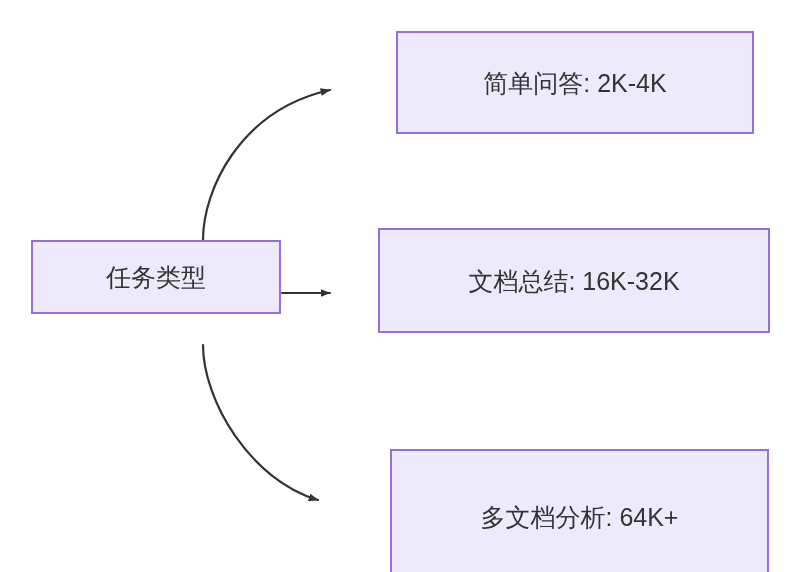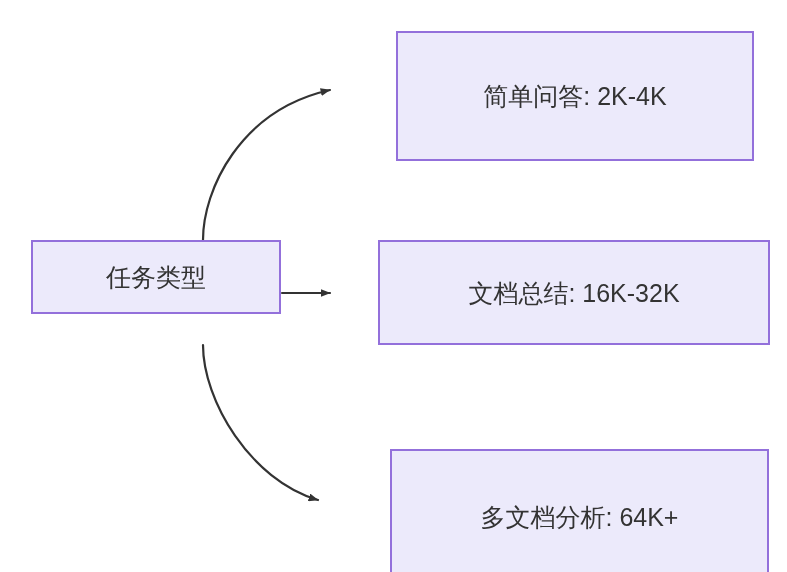--- a/index.html
+++ b/index.html
@@ -39,22 +39,22 @@
     color: #333333;
     font-size: 25px;
     line-height: 1.2;
     font-weight: 400;
     letter-spacing: 0px;
     white-space: nowrap;
     text-align: center;
   }
   
   #node-source   { left: 31px;  top: 240px; width: 250px; height: 74px; }
-  #node-target-0 { left: 396px; top: 31px;  width: 358px; height: 130px; }
-  #node-target-1 { left: 378px; top: 240px; width: 392px; height: 105px; }
+  #node-target-0 { left: 396px; top: 31px;  width: 358px; height: 103px; }
+  #node-target-1 { left: 378px; top: 228px; width: 392px; height: 105px; }
   #node-target-2 { left: 390px; top: 449px; width: 379px; height: 136px; }
 </style>
 </head>
 <body>
 
 <div id="diagram-canvas">
 
   <svg id="edge-layer" viewBox="0 0 787 572" width="787" height="572" xmlns="http://www.w3.org/2000/svg">
     <defs>
       <marker id="arrowhead" markerWidth="10" markerHeight="8" refX="9.4" refY="4" orient="auto" markerUnits="userSpaceOnUse">

